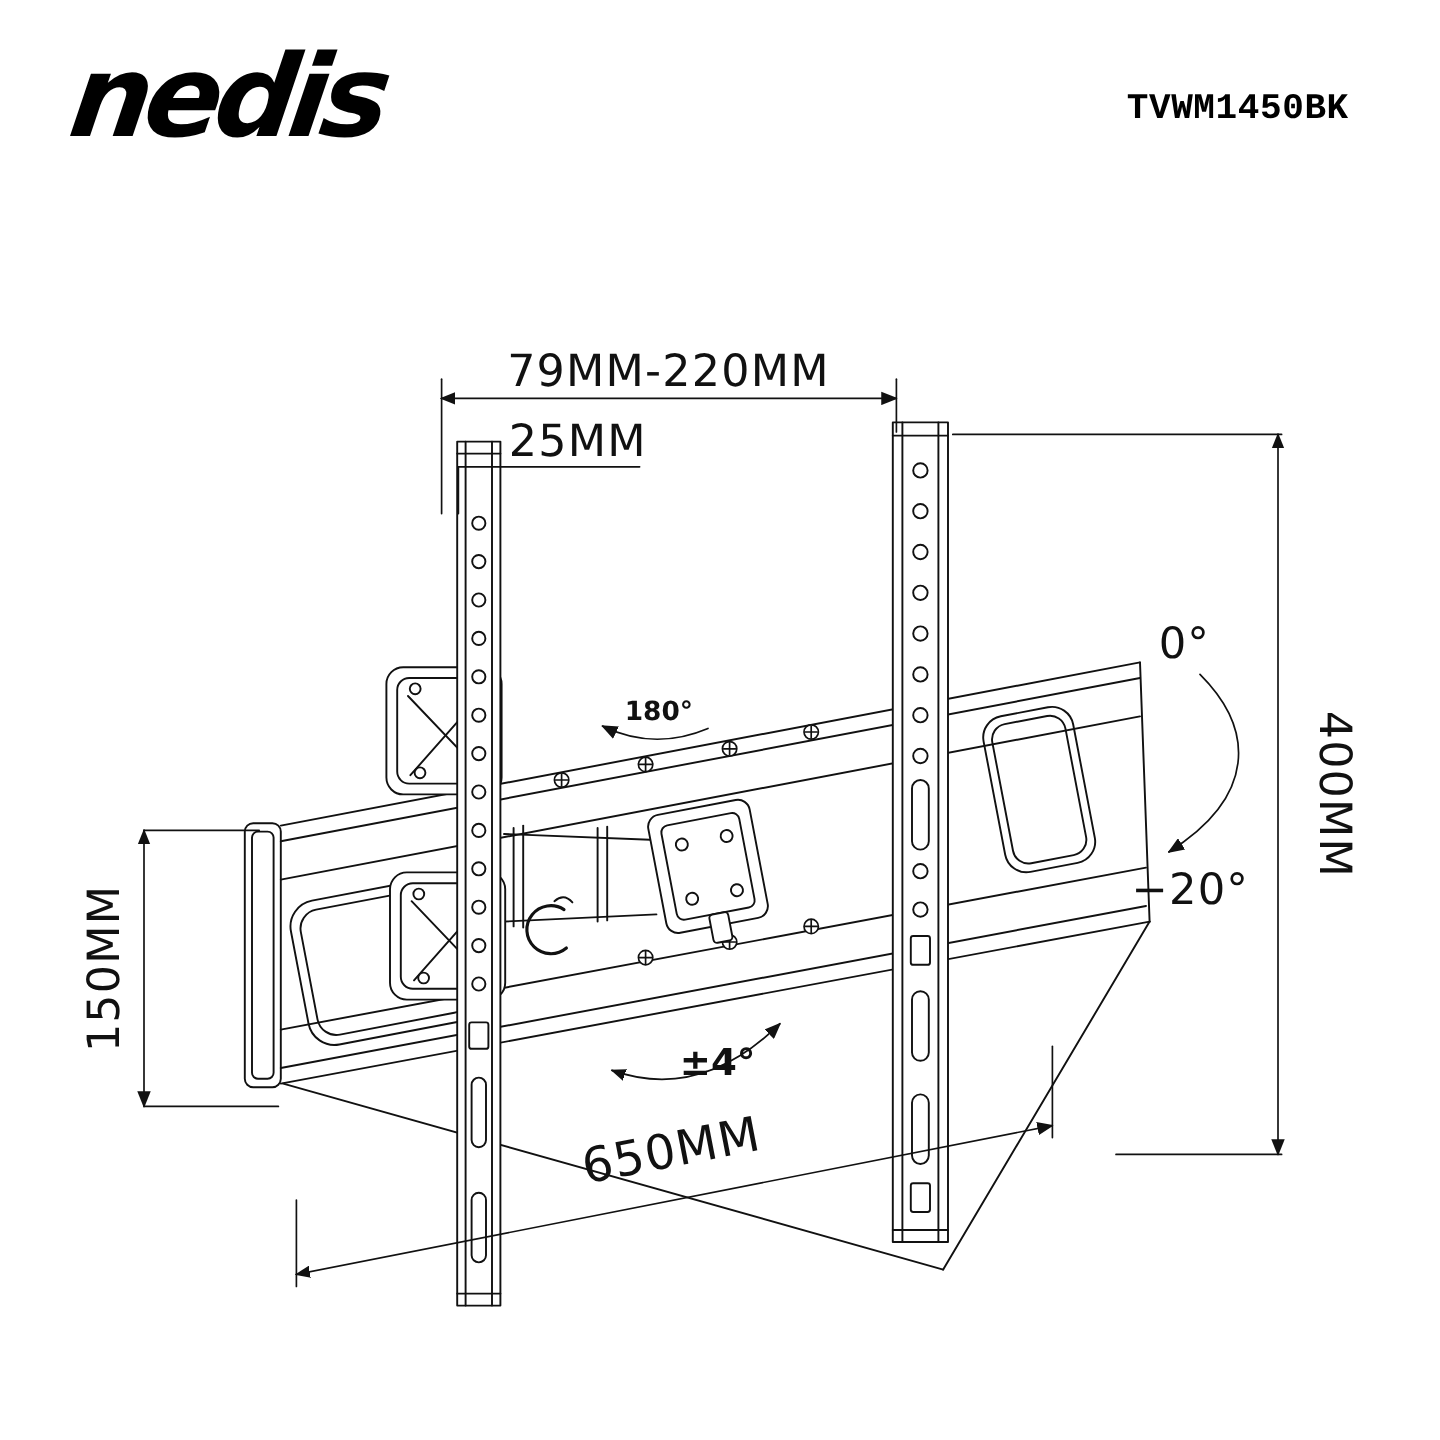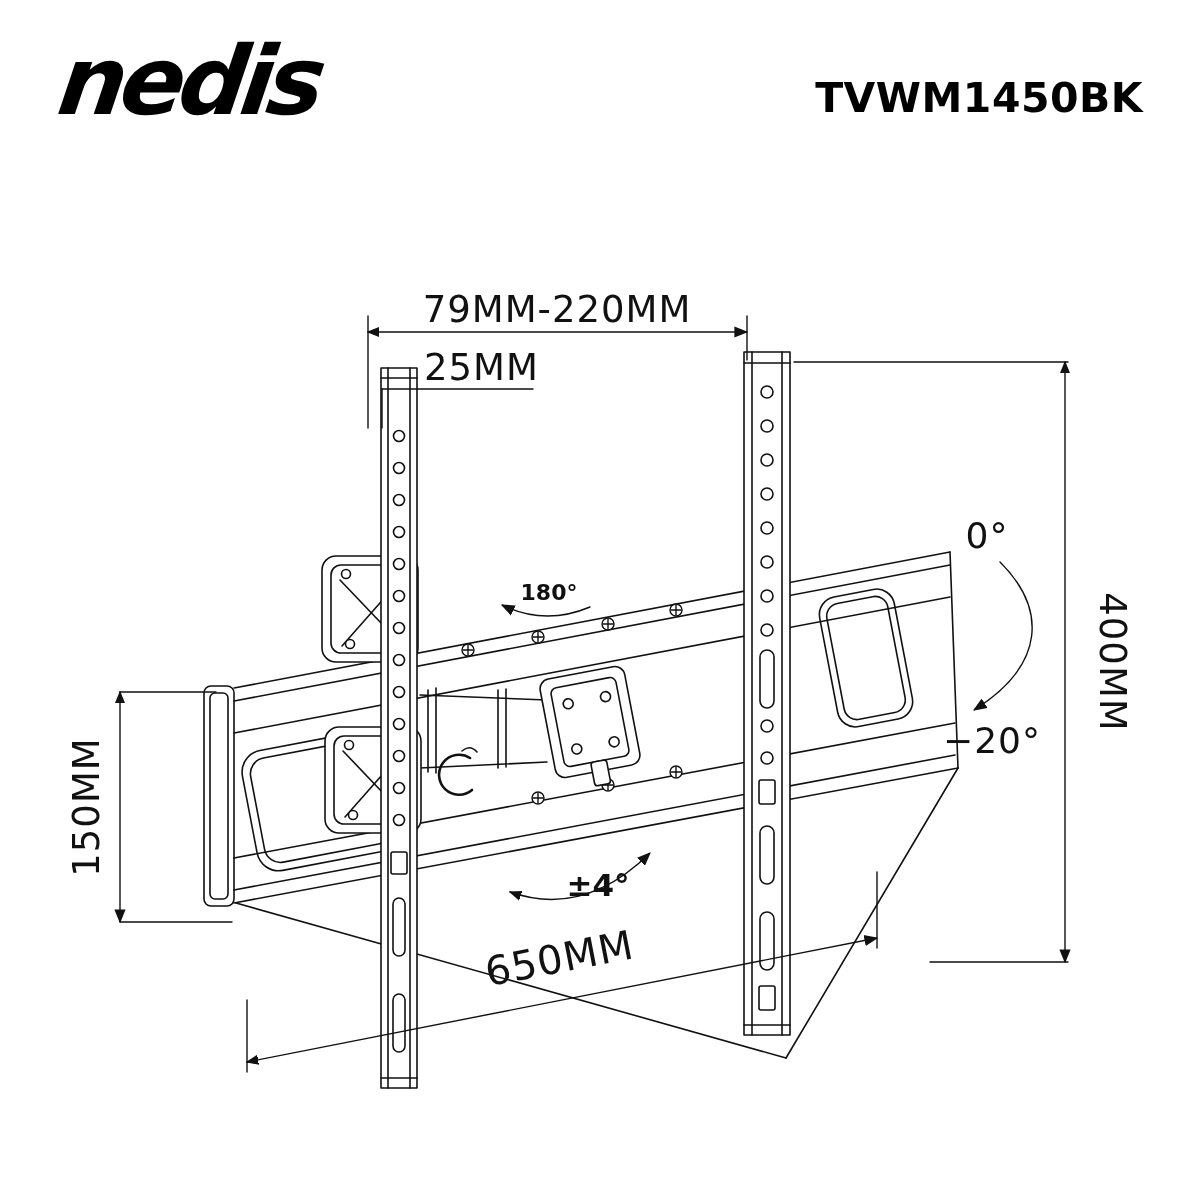--- a/index.html
+++ b/index.html
@@ -6,22 +6,22 @@
   .page{
     position:relative;width:1200px;height:1200px;background:#fff;overflow:hidden;
     font-family:"DejaVu Sans", sans-serif;color:#000;
   }
   .brand{
     position:absolute;left:60px;top:26px;
     font-size:95px;font-weight:bold;font-style:italic;letter-spacing:-6px;
     transform:skewX(-8deg);color:#000;
   }
   .model{
-    position:absolute;right:57px;top:74px;
-    font-size:41px;font-weight:bold;letter-spacing:0.5px;color:#000;
+    position:absolute;right:76px;top:74px;
+    font-size:30px;font-weight:bold;letter-spacing:0.5px;color:#000;font-family:Liberation Mono, monospace;
   }
   svg.diagram{position:absolute;left:0;top:0;}
   svg text{font-family:"DejaVu Sans", sans-serif;}
 </style>
 </head>
 <body>
 
 <div class="page">
 
   <div class="brand">nedis</div>

